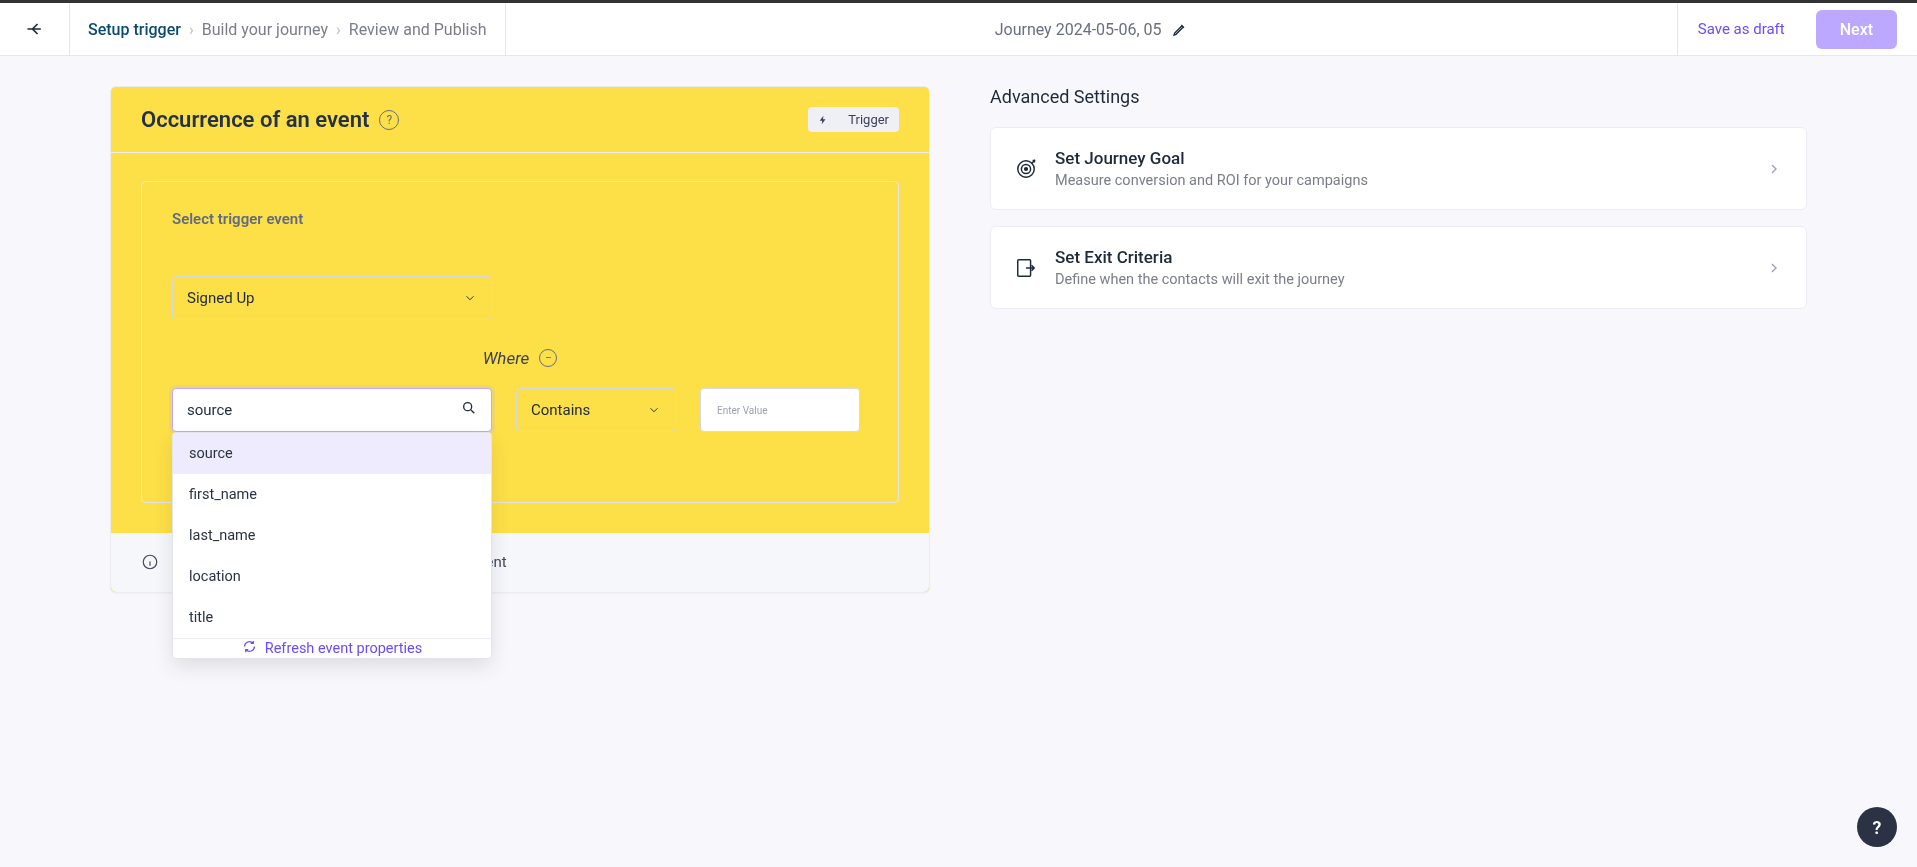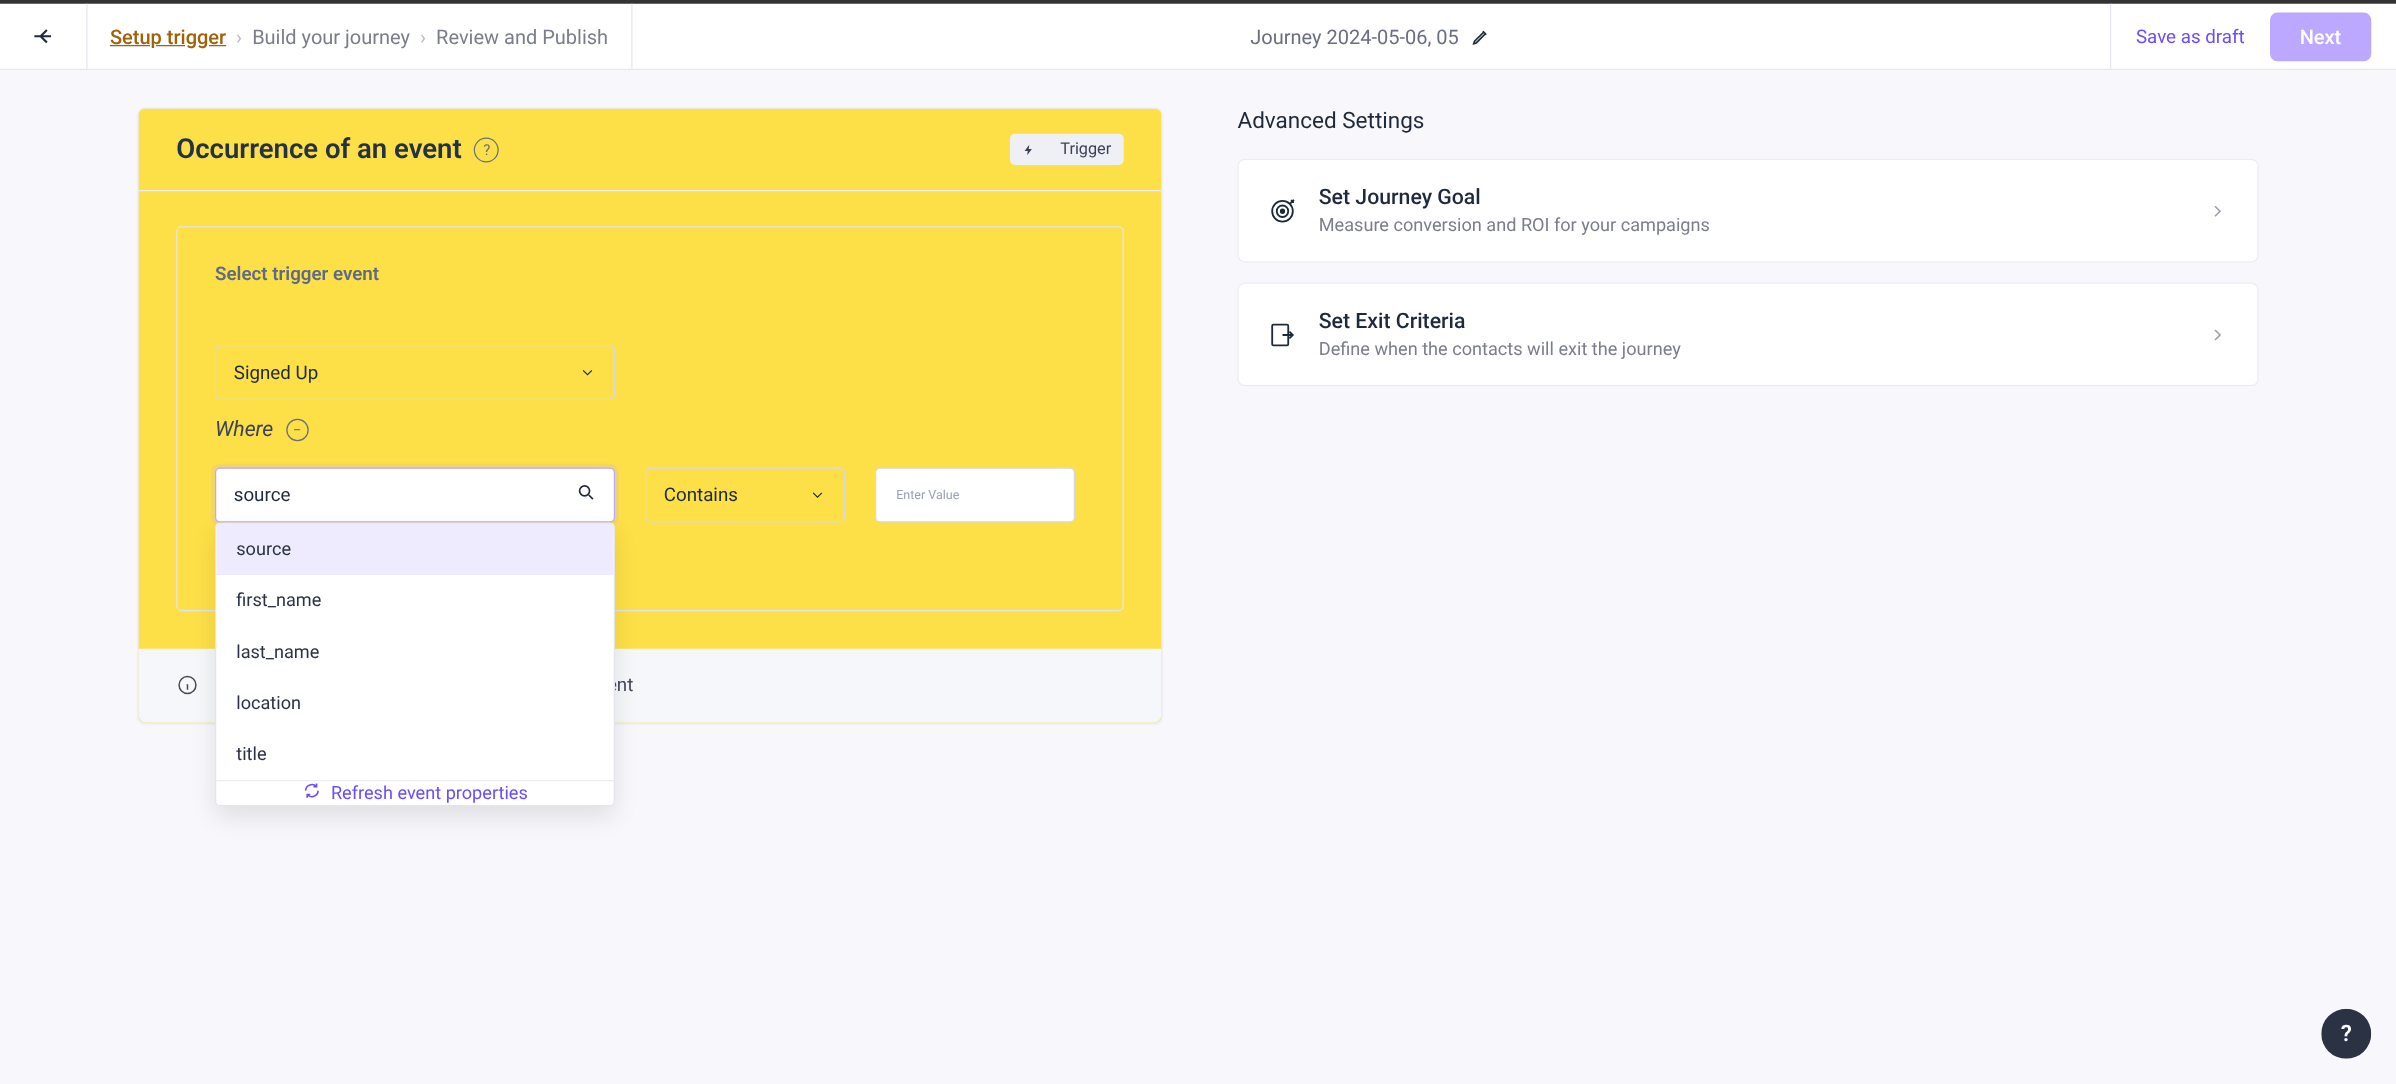--- a/index.html
+++ b/index.html
@@ -3,44 +3,44 @@
 <meta charset="utf-8">
 <style>
   * { box-sizing: border-box; margin: 0; padding: 0; font-family: -apple-system, BlinkMacSystemFont, "Segoe UI", Roboto, sans-serif; }
   body { background: #f8f8fc; color: #1e2a3b; width: 1917px; height: 867px; overflow: hidden; position: relative; }
 
   .topbar { display: flex; align-items: center; height: 56px; background: #fff; border-bottom: 1px solid #e6e6ef; border-top: 3px solid #333; }
   .back-btn { width: 70px; height: 100%; display:flex; align-items:center; justify-content:center; border-right: 1px solid #e6e6ef; }
   .back-btn svg { width: 20px; height: 20px; stroke:#1e2a3b; }
   .breadcrumbs { display:flex; align-items:center; gap: 8px; padding: 0 18px; border-right: 1px solid #e6e6ef; height:100%; font-size: 16px; }
   .crumb { color:#7b7e8a; }
-  .crumb.active { color:#a16207; font-weight: 500; text-decoration: underline; }
+  .crumb.active { color:#0c4a6e; font-weight: 500; }
   .chev { color:#b9bcc7; }
   .title-area { flex:1; display:flex; align-items:center; justify-content:center; gap:10px; height:100%; }
   .title-area span { font-size:16px; color:#6a6e80; }
   .title-right-sep { border-left:1px solid #e6e6ef; height:100%; width:1px; }
-  .top-actions { display:flex; align-items:center; padding: 0 20px; gap: 20px; }
+  .top-actions { display:flex; align-items:center; padding: 0 20px; gap: 31px; }
   .save-draft { color:#6a4cff; font-size:15px; cursor:pointer; }
   .next-btn { background:#bda8ff; color:#fff; font-size:16px; padding: 10px 24px; border-radius:6px; font-weight:500; }
 
   .content { display:flex; padding: 30px 110px; gap: 60px; }
 
   .main-card { width: 820px; background:#fde047; border:1px solid #ececf4; border-radius:6px; box-shadow:0 1px 2px rgba(0,0,0,0.03); }
   .card-header { display:flex; align-items:center; justify-content:space-between; padding: 20px 30px; border-bottom:1px solid #ececf4; }
   .card-title-row { display:flex; align-items:center; gap:10px; }
   .card-title { font-size:22px; font-weight:600; color:#253145; }
   .help-circle { width:20px; height:20px; border:1.5px solid #6a6e80; border-radius:50%; display:flex; align-items:center; justify-content:center; font-size:12px; color:#6a6e80; }
   .trigger-badge { background:#eef0f5; color:#3b4255; font-size:13px; padding:5px 10px; border-radius:4px; display:flex; align-items:center; gap:20px; }
 
   .card-body { padding: 28px 30px 0 30px; }
   .config-box { border:1px solid #e4e4ee; border-radius:4px; padding: 28px 30px 70px 30px; position:relative; }
   .label { color:#5f6b85; font-weight:600; font-size:15px; margin-bottom:18px; display:block; }
   .select-box { position:relative; width:320px; height:44px; border:1px solid #d8d8e4; border-radius:4px; display:flex; align-items:center; padding:0 14px; font-size:15px; color:#1e2a3b; justify-content:space-between;margin-top:48px; }
   .select-chev { width:14px; height:14px; }
-  .where-row { display:flex; align-items:center; gap:10px; margin-top:14px; margin-bottom:20px; }
+  .where-row { display:flex; align-items:center; gap:10px; margin-top:28px; margin-bottom:20px;justify-content:center; }
   .where-label { font-style:italic; font-size:17px; color:#3b4255; }
   .minus-circle { width:18px; height:18px; border:1.5px solid #6a6e80; border-radius:50%; display:flex; align-items:center; justify-content:center; font-size:12px; color:#6a6e80; line-height:1; }
 
   .filter-row { display:flex; gap:24px; }
   .property-input { width:320px; height:44px; border:1.5px solid #bda8ff; border-radius:4px; display:flex; align-items:center; padding:0 14px; justify-content:space-between; box-shadow:0 0 0 3px rgba(189,168,255,0.2); background:#fff; }
   .property-input input { border:none; outline:none; font-size:15px; flex:1; color:#1e2a3b; }
   .search-icon svg { width:16px; height:16px; stroke:#1e2a3b; }
   .operator-box { width:160px; height:44px; border:1px solid #d8d8e4; border-radius:4px; display:flex; align-items:center; padding:0 14px; justify-content:space-between; font-size:15px; }
   .value-input { width:160px; height:44px; border:1px solid #d8d8e4; border-radius:4px; padding:12px 16px; font-size:10px; color:#1e2a3b; outline:none; }
   .value-input::placeholder { color:#9aa0b0; }

